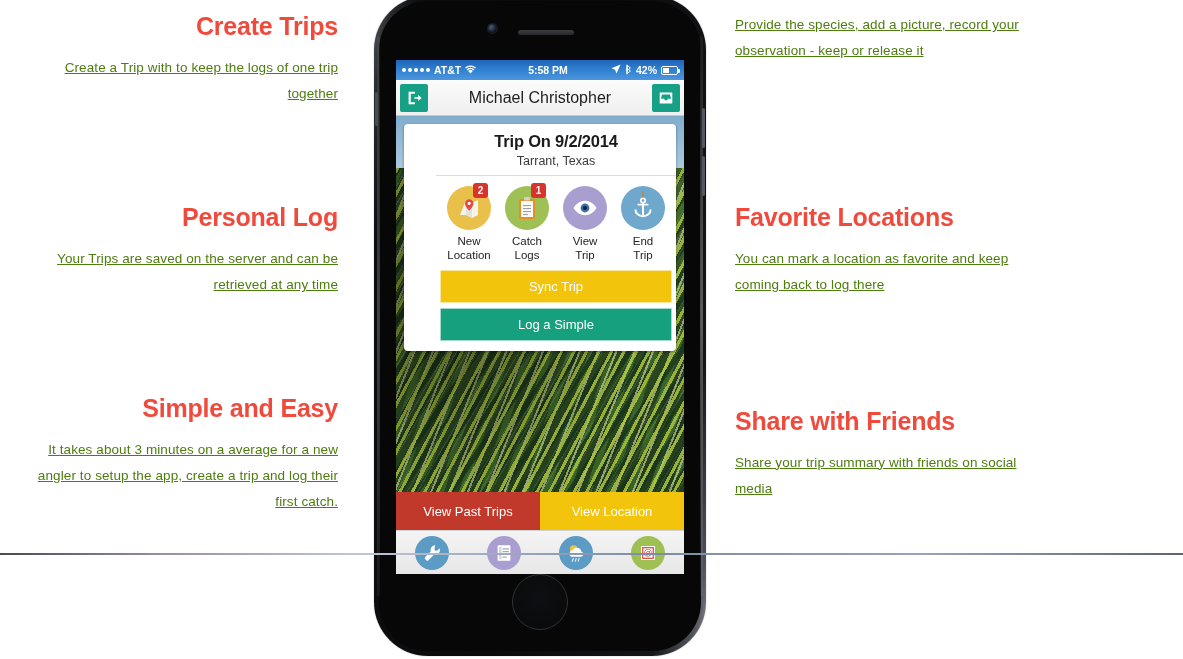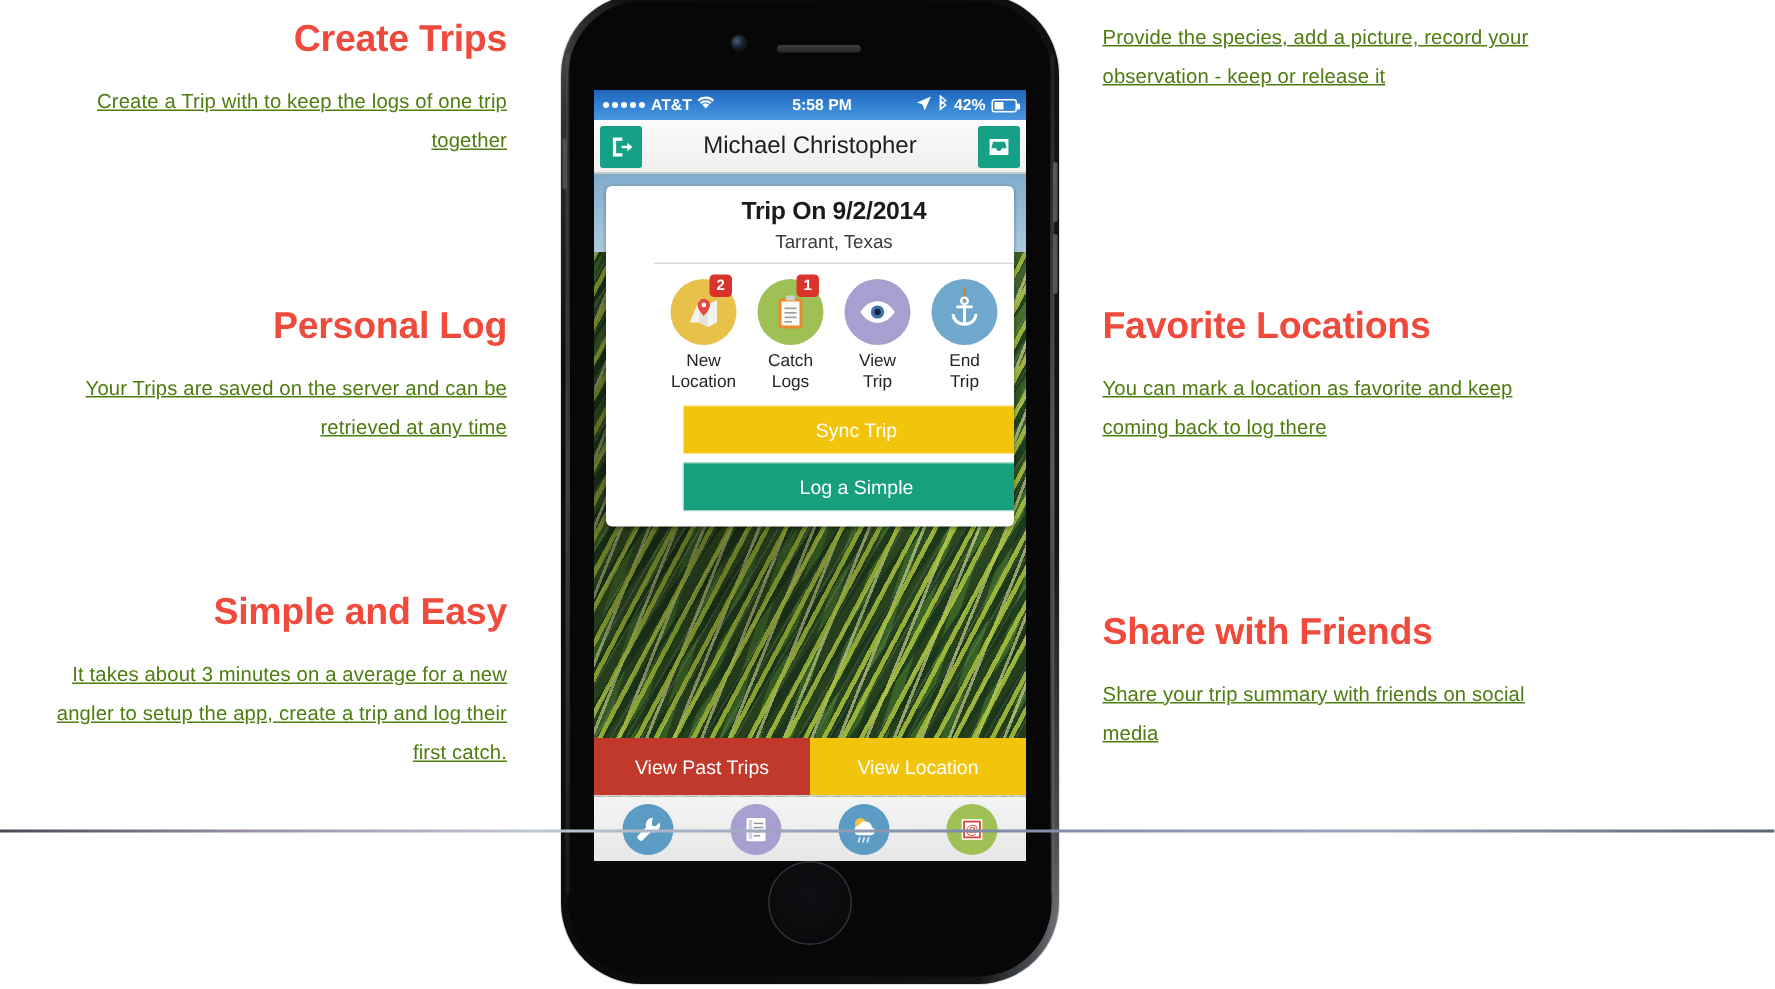--- a/index.html
+++ b/index.html
@@ -173,21 +173,21 @@
     border-radius:3px; display:flex; align-items:center; justify-content:center;
     line-height:1; z-index:3;
   }
   .act-label { font-size:11.5px; color:#242424; line-height:1.22; }
 
   .btn-row { padding:0 4px 5px; }
   .app-btn {
     display:block; width:100%; text-align:center;
     padding:8px 0; color:#fff; font-size:13px;
     border:1px solid rgba(255,255,255,.6);
-    margin-bottom:5px; border-radius:1px;margin-left:15px;
+    margin-bottom:5px; border-radius:1px;
   }
   .btn-sync { background:#f2c40c; }
   .btn-log  { background:#17a07e; }
 
   
   .foot-split { position:absolute; left:0; right:0; bottom:44px; height:38px; display:flex; }
   .foot-split > div { flex:1; display:flex; align-items:center; justify-content:center;
                       color:#fff; font-size:13px; }
   .fs-red { background:#c0392b; }
   .fs-yellow { background:#f2c40c; }

